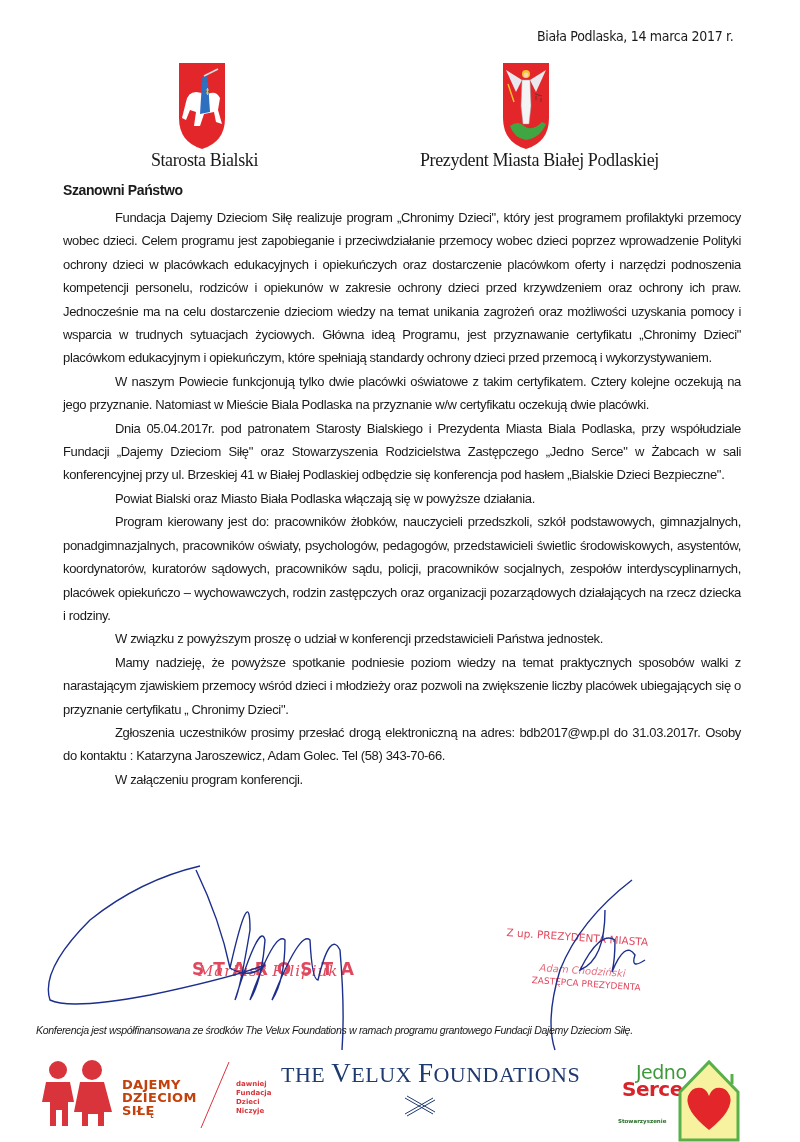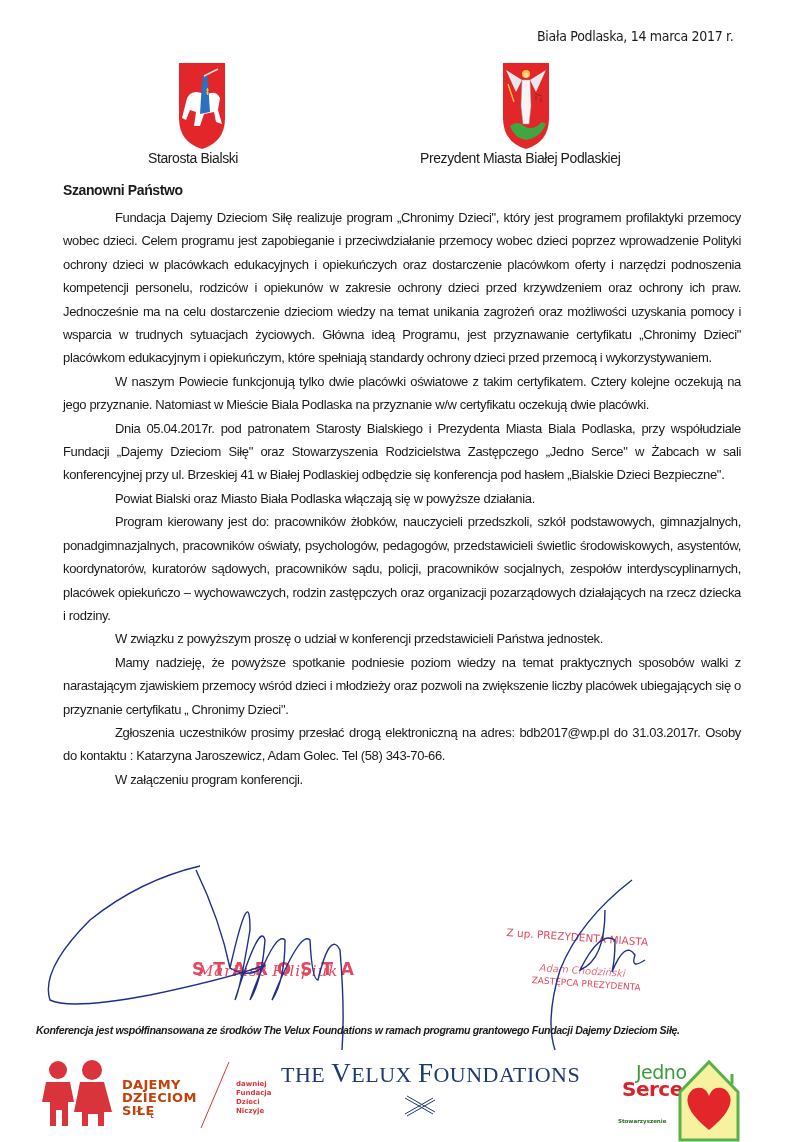--- a/index.html
+++ b/index.html
@@ -1,26 +1,26 @@
 <!DOCTYPE html>
 <html><head>
 <meta charset="utf-8">
 <style>
   html, body { margin: 0; padding: 0; background: #ffffff; }
   body { width: 800px; height: 1142px; position: relative; overflow: hidden; font-family: "Liberation Sans", sans-serif; color: #1a1a1a; }
   .abs { position: absolute; }
   .date { left: 537px; top: 28px; font-size: 14px; font-family: "DejaVu Sans", sans-serif; font-stretch: condensed; letter-spacing: -0.3px; }
   .crest { width: 48px; height: 88px; }
-  .crest-label { font-size: 14px; font-family: Liberation Sans, sans-serif; letter-spacing: -0.4px; text-align: left; white-space: nowrap; }
+  .crest-label { font-size: 18px; font-family: Liberation Serif, serif; letter-spacing: -0.4px; text-align: right; white-space: nowrap; }
   .greeting { left: 63px; top: 182px; font-size: 14px; font-weight: bold; letter-spacing: -0.4px; }
   .body-text { left: 63px; width: 678px; top: 206px; font-size: 13px; line-height: 23.4px; letter-spacing: -0.35px; }
   .body-text p { margin: 0; text-align: justify; text-indent: 52px; }
   .body-text b { font-weight: normal; }
   .stamp-red { color: #e0485e; font-family: "DejaVu Sans", sans-serif; }
-  .footer-note { left: 36px; top: 1024px; font-size: 10.6px; font-weight: bold; font-style: italic; letter-spacing: -0.35px; white-space: nowrap; }
+  .footer-note { left: 36px; top: 1024px; font-size: 10.6px; font-weight: normal; font-style: italic; letter-spacing: -0.35px; white-space: nowrap; }
   .djs-text { color: #c2410c; font-family: "DejaVu Sans", sans-serif; font-weight: bold; font-size: 13px; line-height: 13px; letter-spacing: 0.3px; }
   .djs-sub { color: #d9343b; font-family: "DejaVu Sans", sans-serif; font-weight: bold; font-size: 7px; line-height: 9px; }
   .velux { color: #1f3a6e; font-family: "Liberation Serif", serif; font-size: 22px; letter-spacing: 0.5px; white-space: nowrap; }
   .velux .big { font-size: 27px; }
   .js-jedno { color: #3c9a3a; font-family: "DejaVu Sans", sans-serif; font-weight: normal; font-size: 19px; line-height: 17px; letter-spacing: -0.5px; }
   .js-serce { color: #d8232a; font-family: "DejaVu Sans", sans-serif; font-weight: bold; font-size: 20px; line-height: 17px; letter-spacing: -0.5px; }
   .js-stow { color: #2a6e2a; font-family: "DejaVu Sans", sans-serif; font-weight: bold; font-size: 5.5px; }
 </style>
 </head>
 <body>

